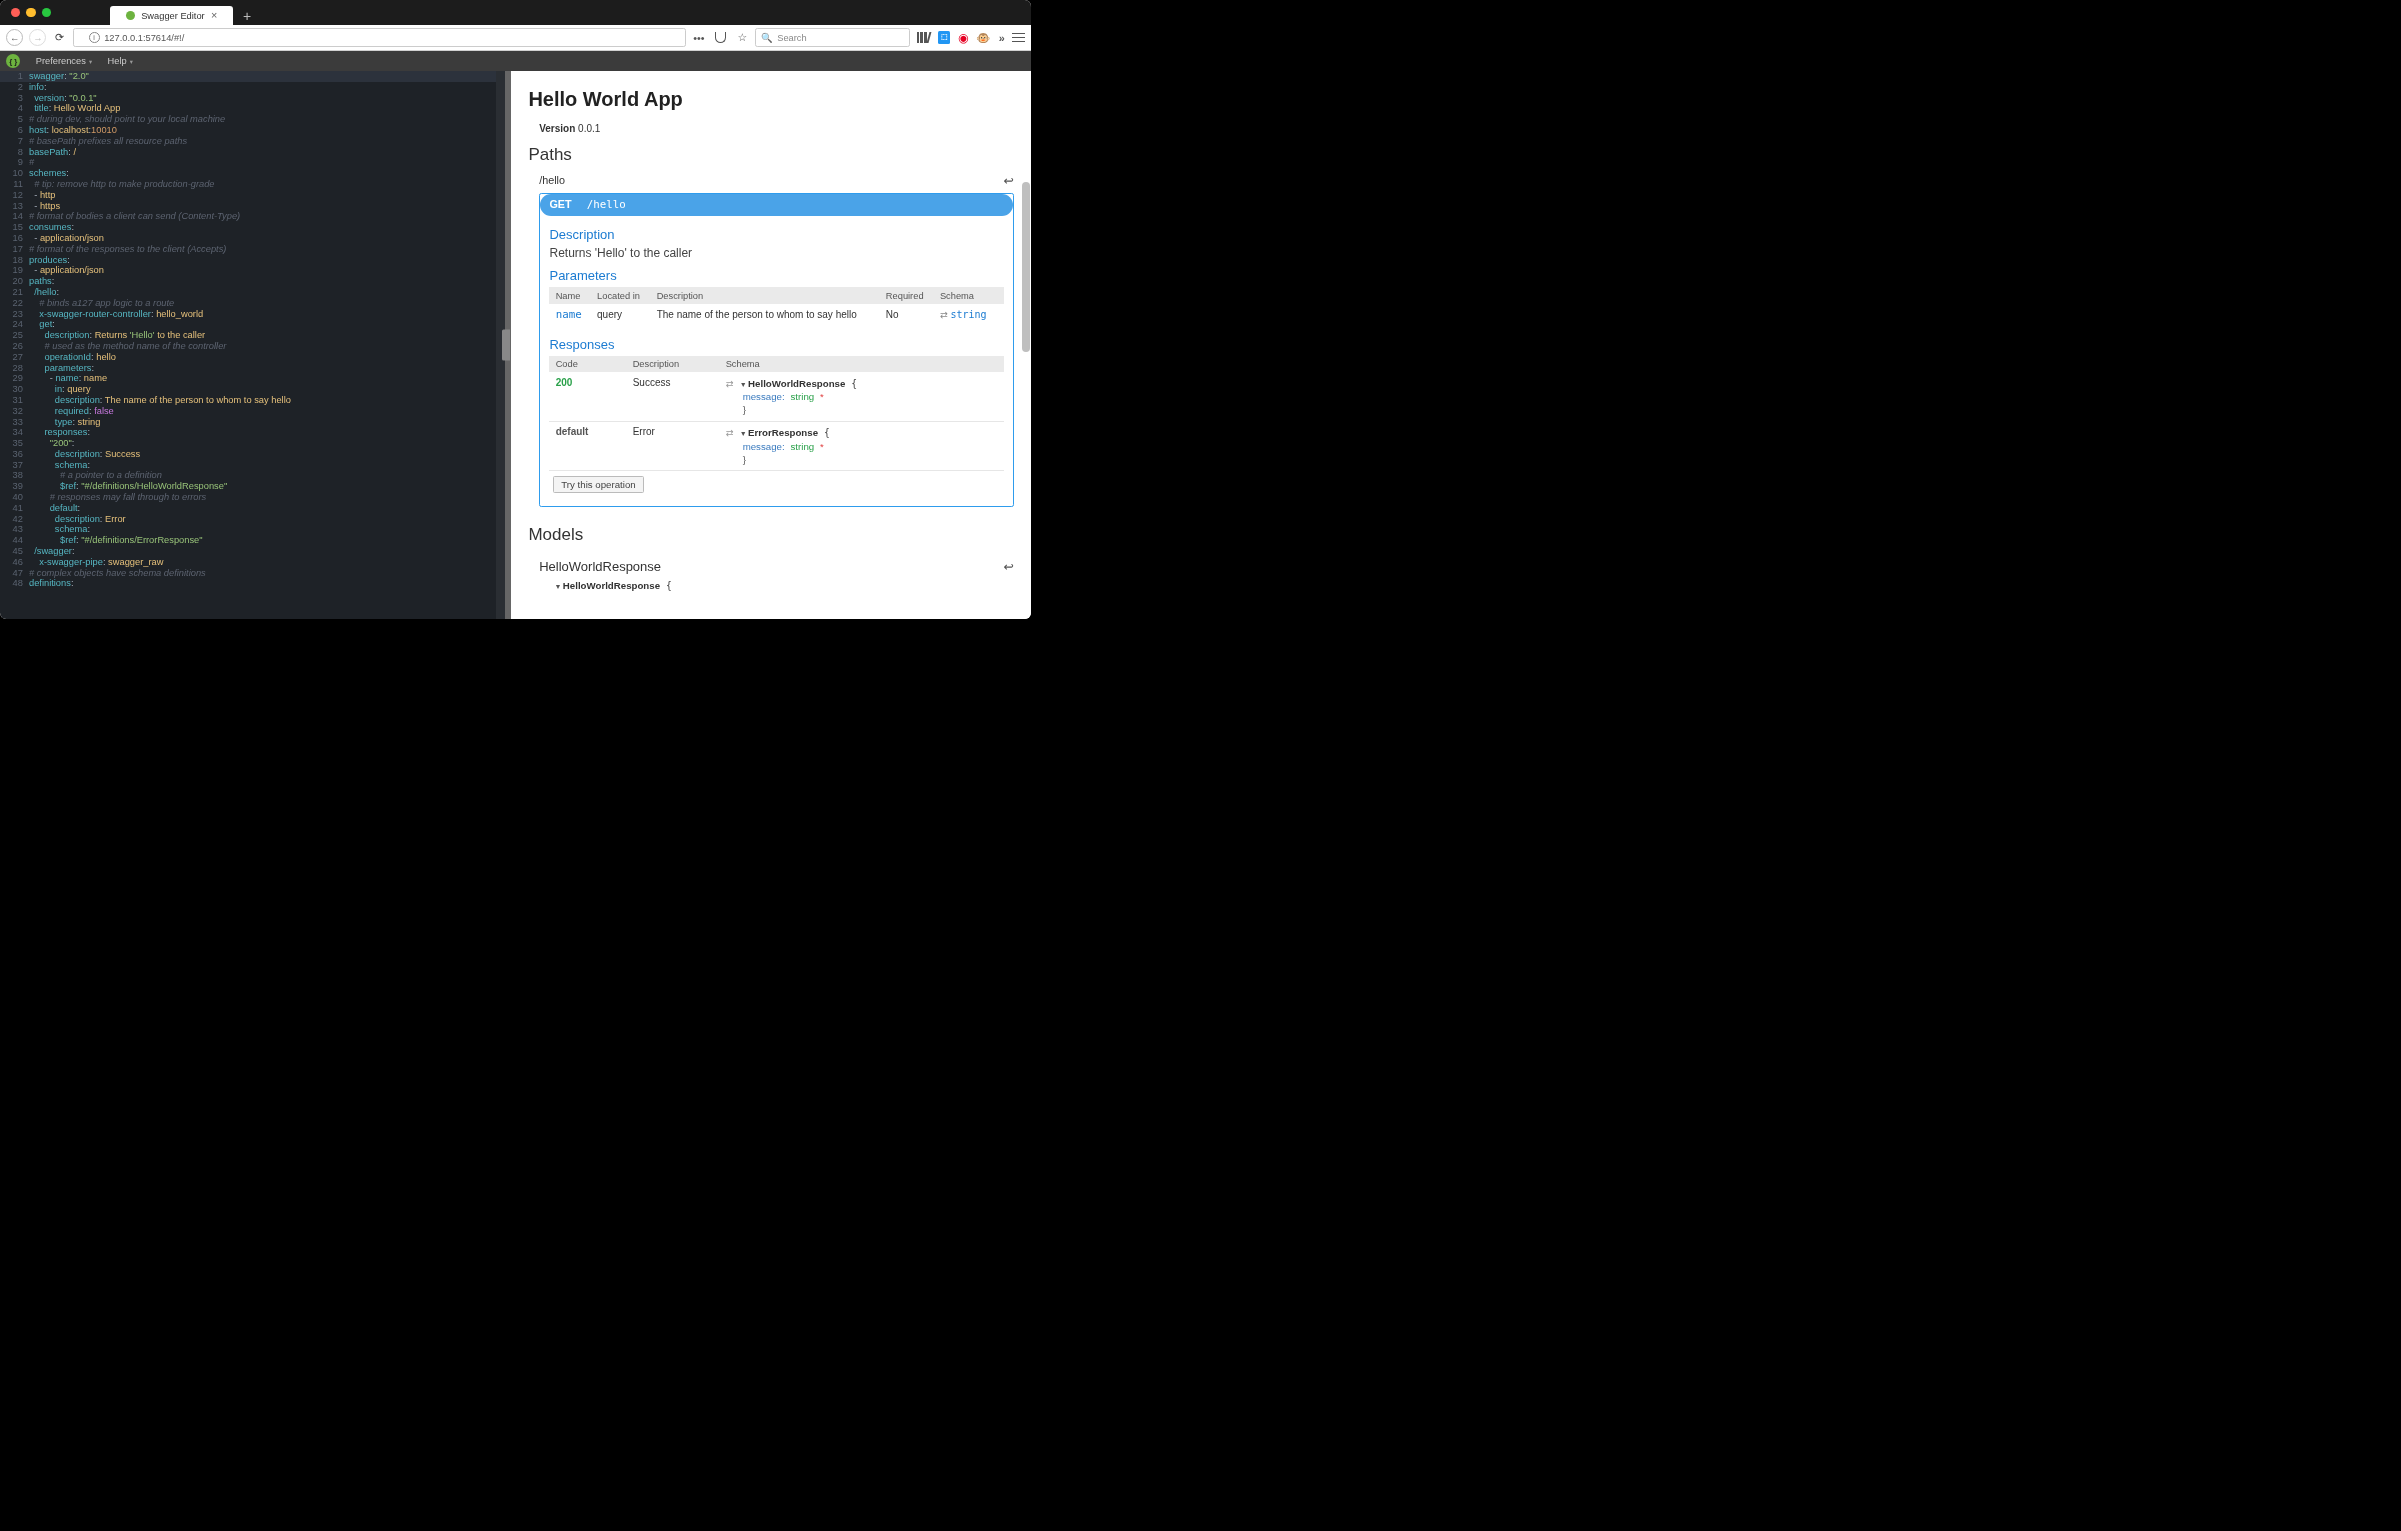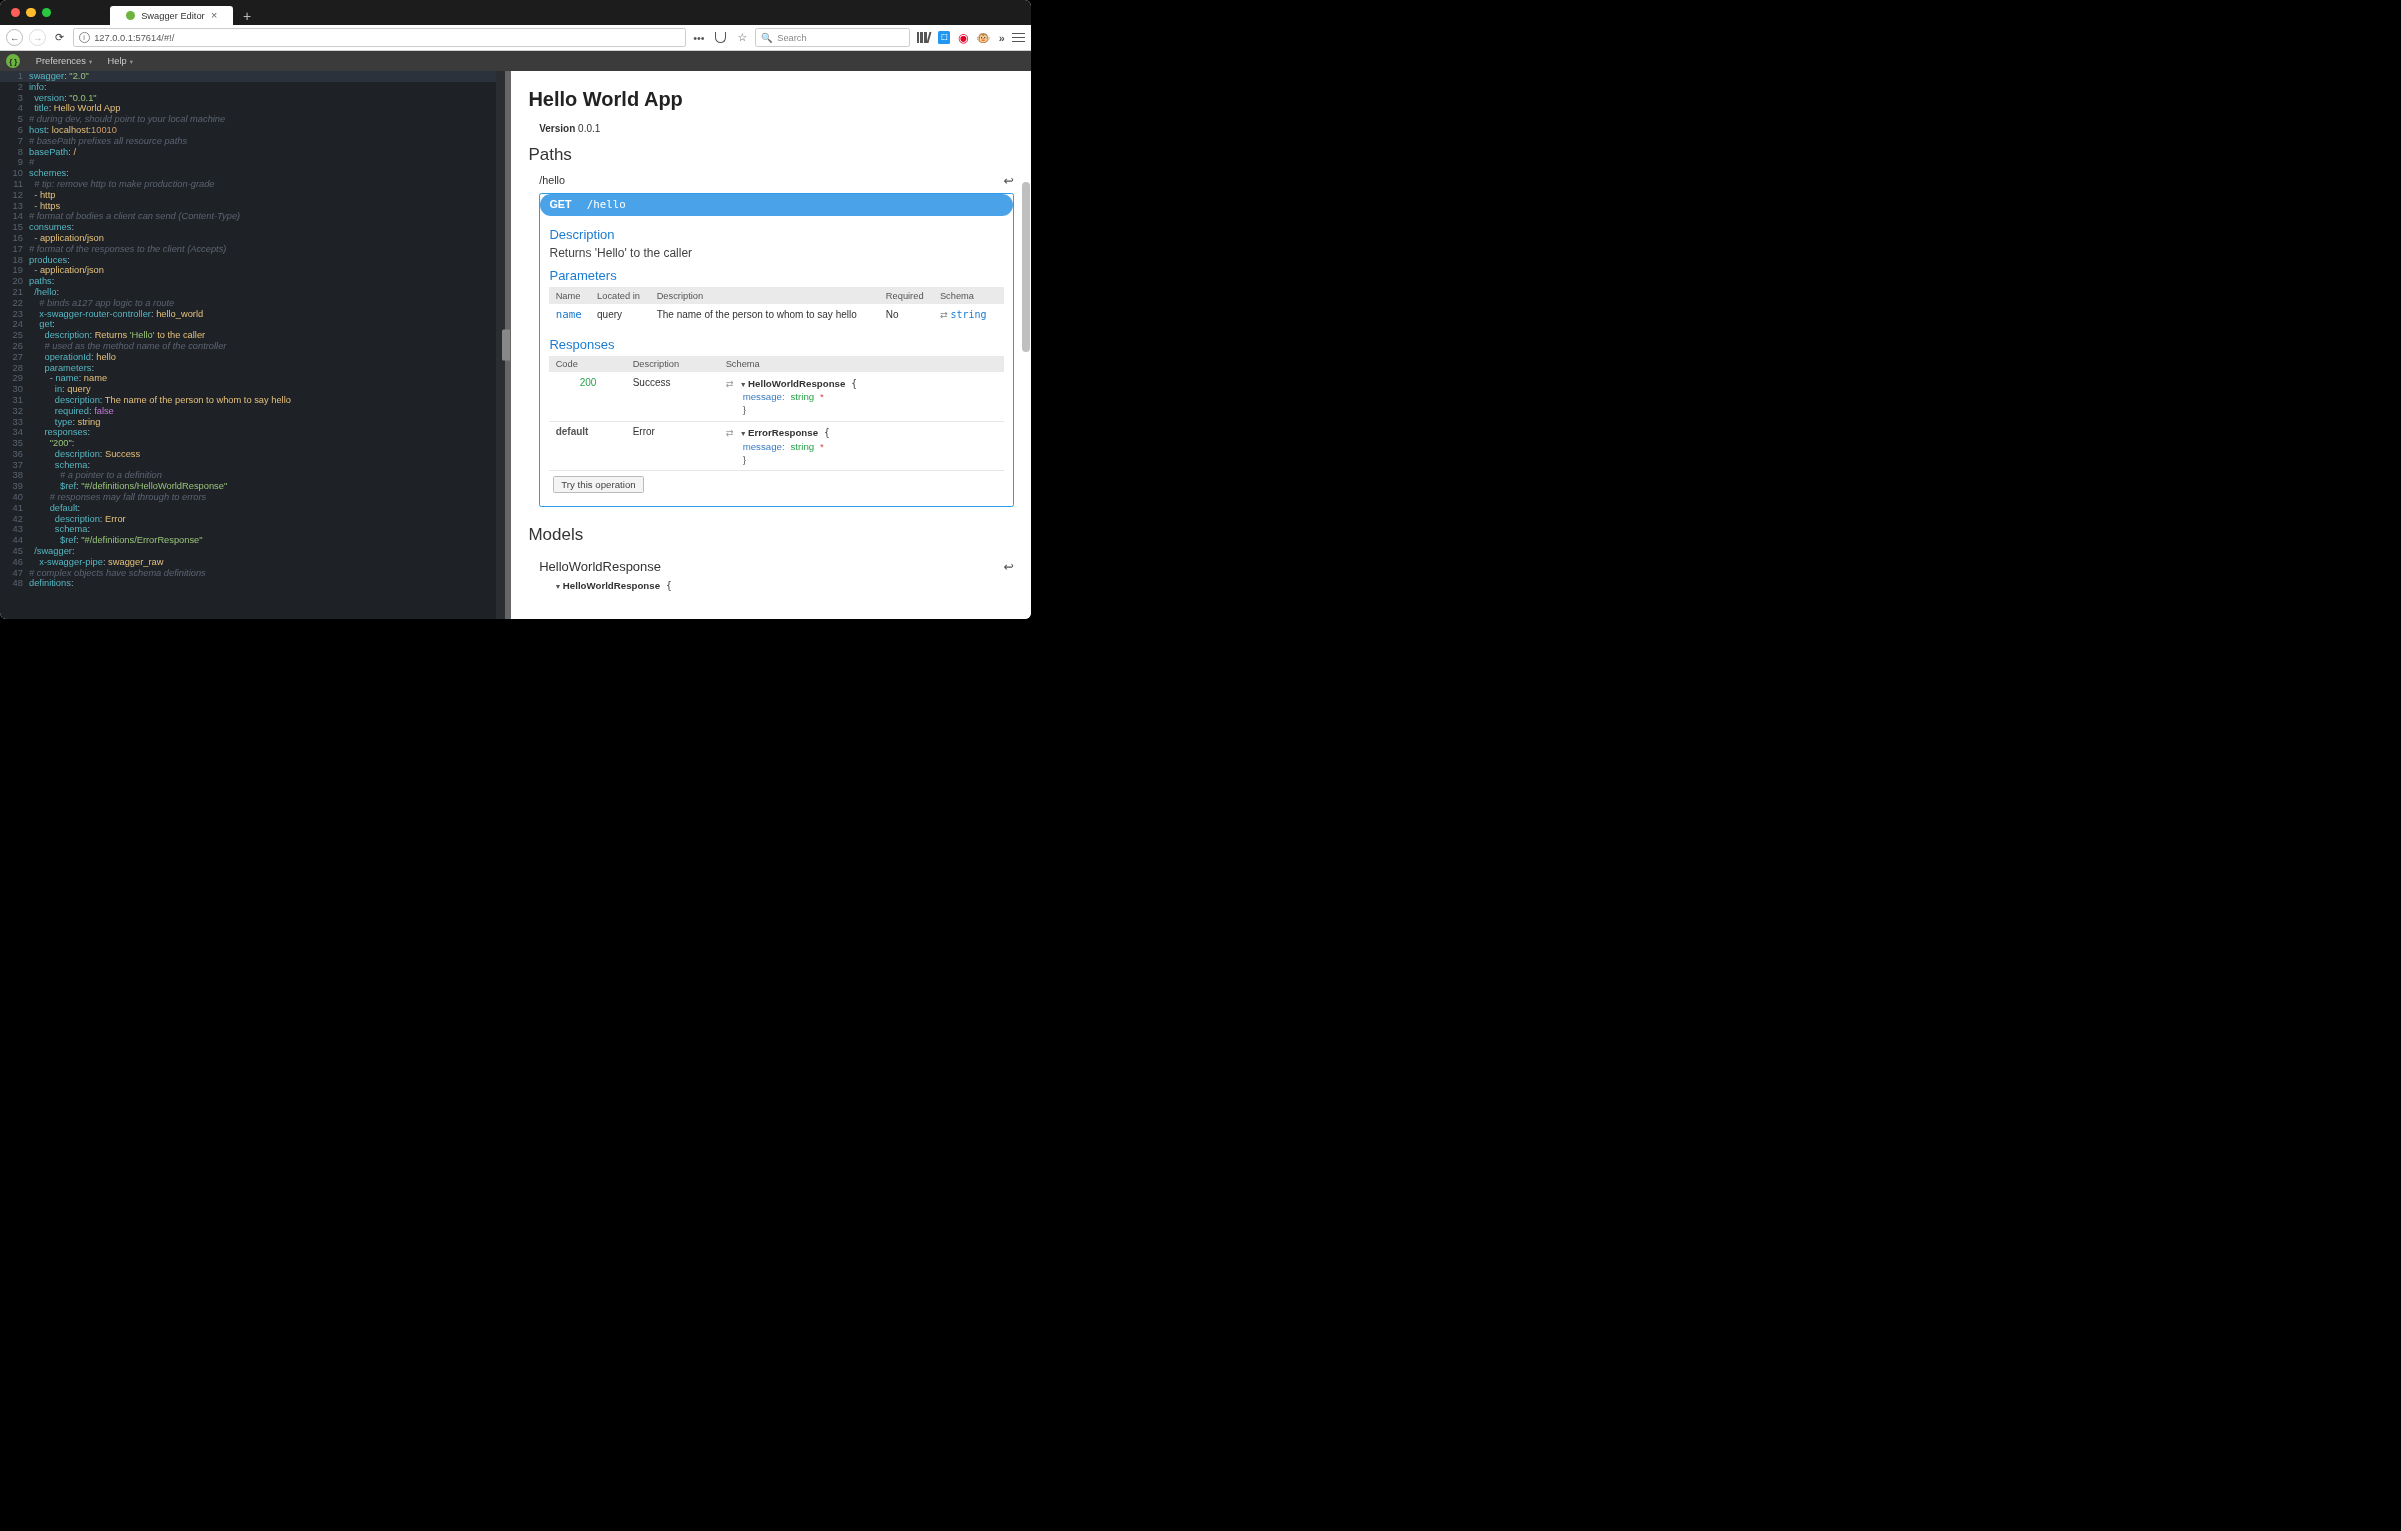--- a/index.html
+++ b/index.html
@@ -14,21 +14,21 @@
   .tab{height:18.6px;margin-left:54px;display:flex;align-items:center;background:#fff;border-radius:3.1px 3.1px 0 0;padding:0 16px;font-size:9.3px;color:#333;gap:6.2px;margin-top:6.2px;}
   .tab .fav{width:9.3px;height:9.3px;border-radius:50%;background:#6db33f;}
   .tab .close{color:#666;font-size:10.8px;line-height:1;}
   .newtab{width:18.6px;height:18.6px;color:#bbb;display:flex;align-items:center;justify-content:center;font-size:14px;margin-left:4.6px;margin-top:6.2px;}
 
   
   .urlbar{height:26px;background:#fff;border-bottom:0.8px solid #d0d0d0;display:flex;align-items:center;padding:0 6.2px;gap:6.2px;}
   .navbtn{width:17px;height:17px;border:0.8px solid #bbb;border-radius:50%;display:flex;align-items:center;justify-content:center;color:#666;font-size:9.3px;}
   .navbtn.fwd{color:#bbb;border-color:#ddd;}
   .reload{width:14px;height:14px;display:flex;align-items:center;justify-content:center;color:#444;font-size:10.8px;}
-  .urlfield{flex:1;height:18.6px;border:0.8px solid #ccc;border-radius:2.3px;display:flex;align-items:center;padding:0 5px;font-size:9.3px;color:#555;gap:4.6px;}
+  .urlfield{flex:1;height:18.6px;border:0.8px solid #ccc;border-radius:2.3px;display:flex;align-items:center;padding:0 15px;font-size:9.3px;color:#555;gap:4.6px;}
   .urlfield .info{width:10.8px;height:10.8px;border:0.8px solid #888;border-radius:50%;display:flex;align-items:center;justify-content:center;font-size:7px;color:#666;}
   .right-icons{display:flex;align-items:center;gap:7.7px;color:#555;}
   .right-icons .ico{width:14px;height:14px;display:flex;align-items:center;justify-content:center;font-size:10.8px;}
   .pocketico{width:10.8px;height:10.8px;border:1.2px solid #555;border-radius:0 0 6.2px 6.2px;border-top:none;}
   .search{width:155px;height:18.6px;border:0.8px solid #ccc;border-radius:2.3px;display:flex;align-items:center;padding:0 4.6px;font-size:9.3px;color:#888;gap:4.6px;}
   .book{display:flex;gap:1.5px;} .book span{width:2.3px;height:10.8px;background:#555;}
   .sq-blue{width:12.4px;height:12.4px;background:#2196f3;border-radius:1.5px;display:flex;align-items:center;justify-content:center;color:#fff;font-size:7px;font-weight:700;}
   .pin{color:#e60023;font-size:12.4px;}
   .monkey{font-size:11.6px;}
   .chev{font-size:10.8px;color:#555;font-weight:700;}
@@ -79,21 +79,21 @@
   table.p{width:100%;border-collapse:collapse;font-size:10px;}
   table.p thead th{background:#eaeaea;color:#555;font-weight:500;text-align:left;padding:3.1px 6.2px;font-size:9.3px;}
   table.p td{padding:4.6px 6.2px;vertical-align:middle;}
   table.p td.name{color:#1b7bd1;font-family:Menlo,monospace;font-size:10.8px;}
   table.p .swap{color:#888;font-size:9.3px;}
   .schema{font-family:Menlo,monospace;color:#1b7bd1;font-size:10px;}
   table.r{width:100%;border-collapse:collapse;font-size:10px;}
   table.r thead th{background:#eaeaea;color:#555;font-weight:500;text-align:left;padding:3.1px 6.2px;font-size:9.3px;}
   table.r tbody tr{border-bottom:0.8px solid #e6e6e6;}
   table.r td{padding:4.6px 6.2px;vertical-align:top;}
-  .code200{color:#2aa14a;font-weight:400;text-align:center;}
+  .code200{color:#2aa14a;font-weight:700;}
   .codedef{color:#555;font-weight:700;}
   .swap2{color:#999;font-size:9.3px;padding-right:6.2px;}
   .schemabox{font-family:Menlo,monospace;font-size:9.7px;color:#444;line-height:1.35;}
   .schemabox .tri{color:#555;padding-right:1.5px;font-size:7px;}
   .schemabox .nm{color:#333;font-weight:700;}
   .schemabox .prop{color:#3b7bbf;padding-left:17px;}
   .schemabox .type{color:#2aa14a;}
   .schemabox .req{color:#e04040;}
   .schemabox .brace{padding-left:17px;color:#555;}
   .try{margin:4.6px 3.1px 6.2px;padding:2.3px 7.7px;font-size:9.7px;background:#f4f4f4;border:0.8px solid #bbb;border-radius:1.5px;color:#444;}

